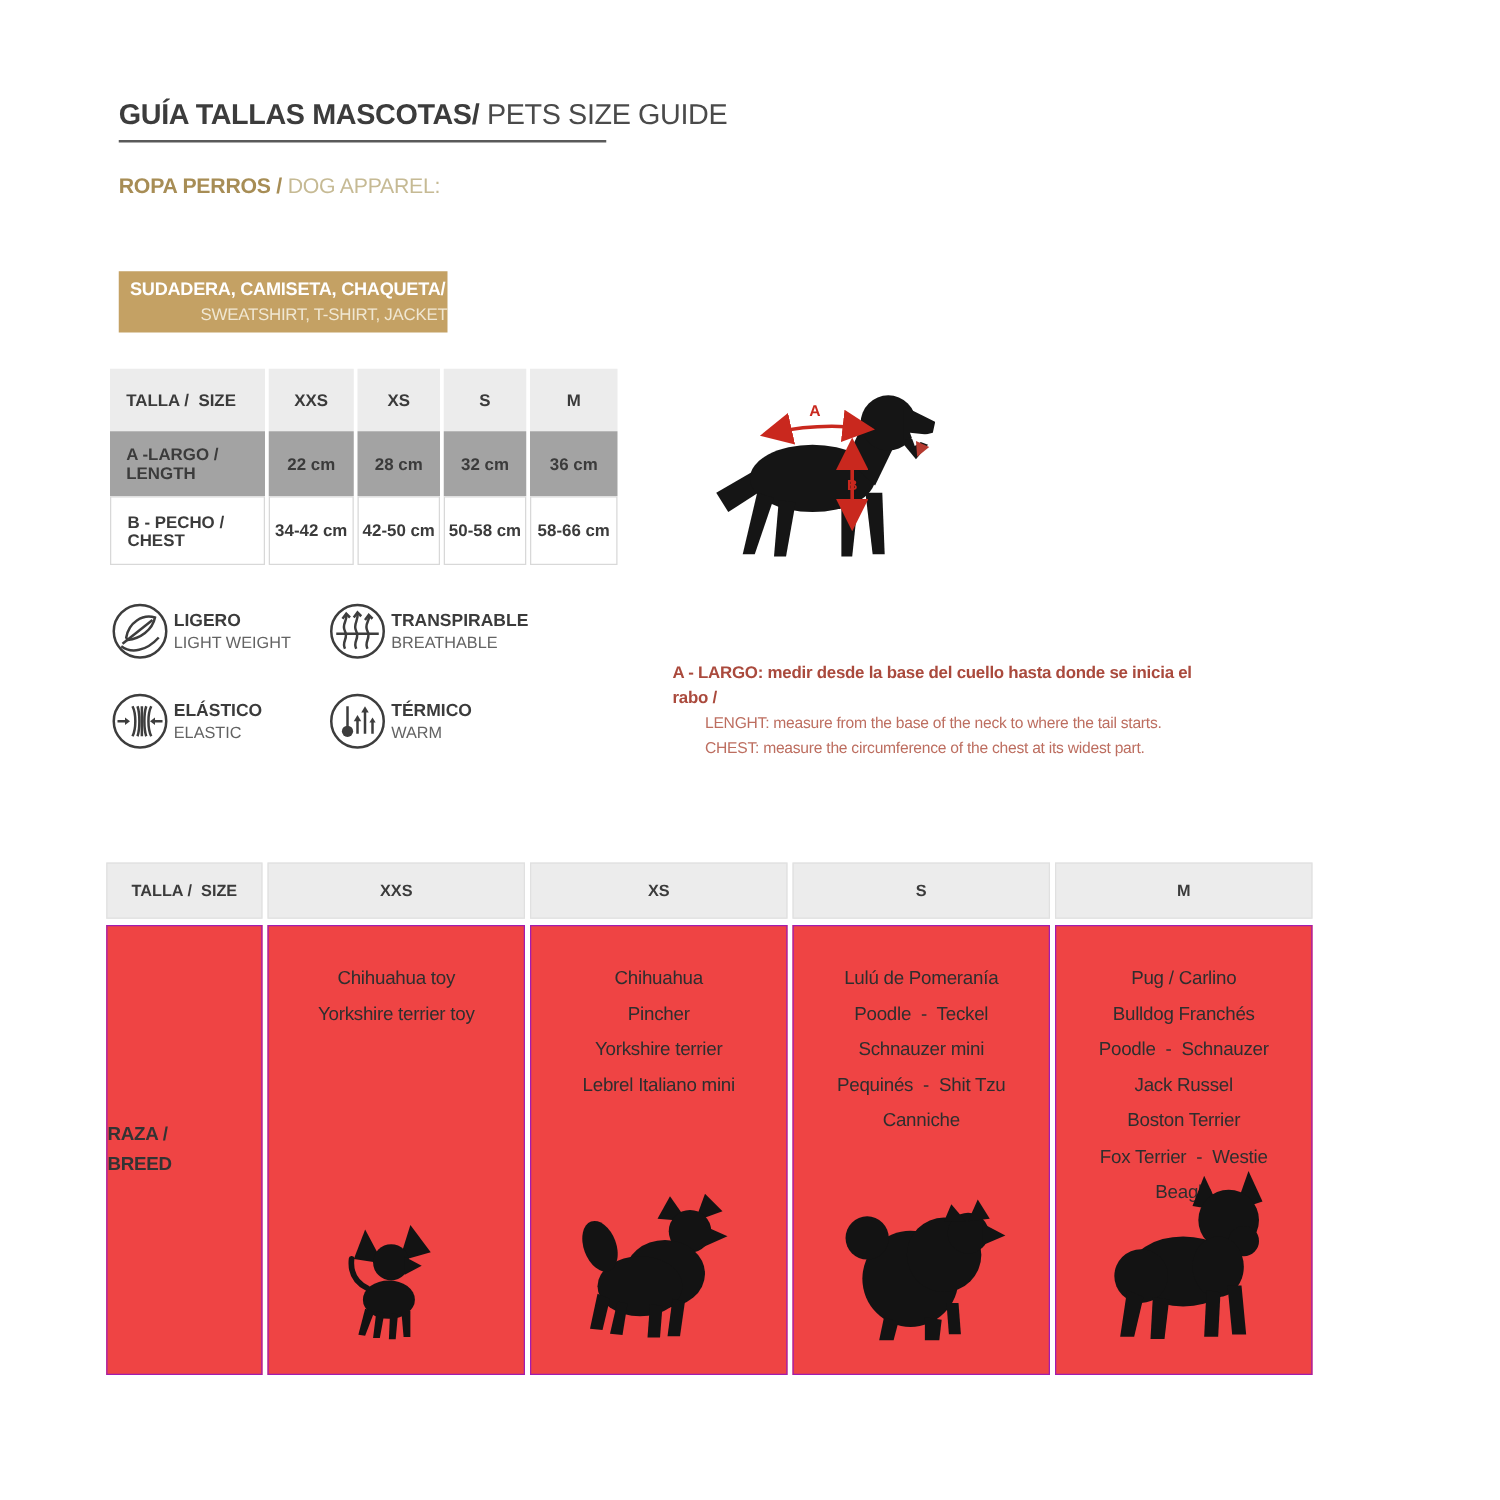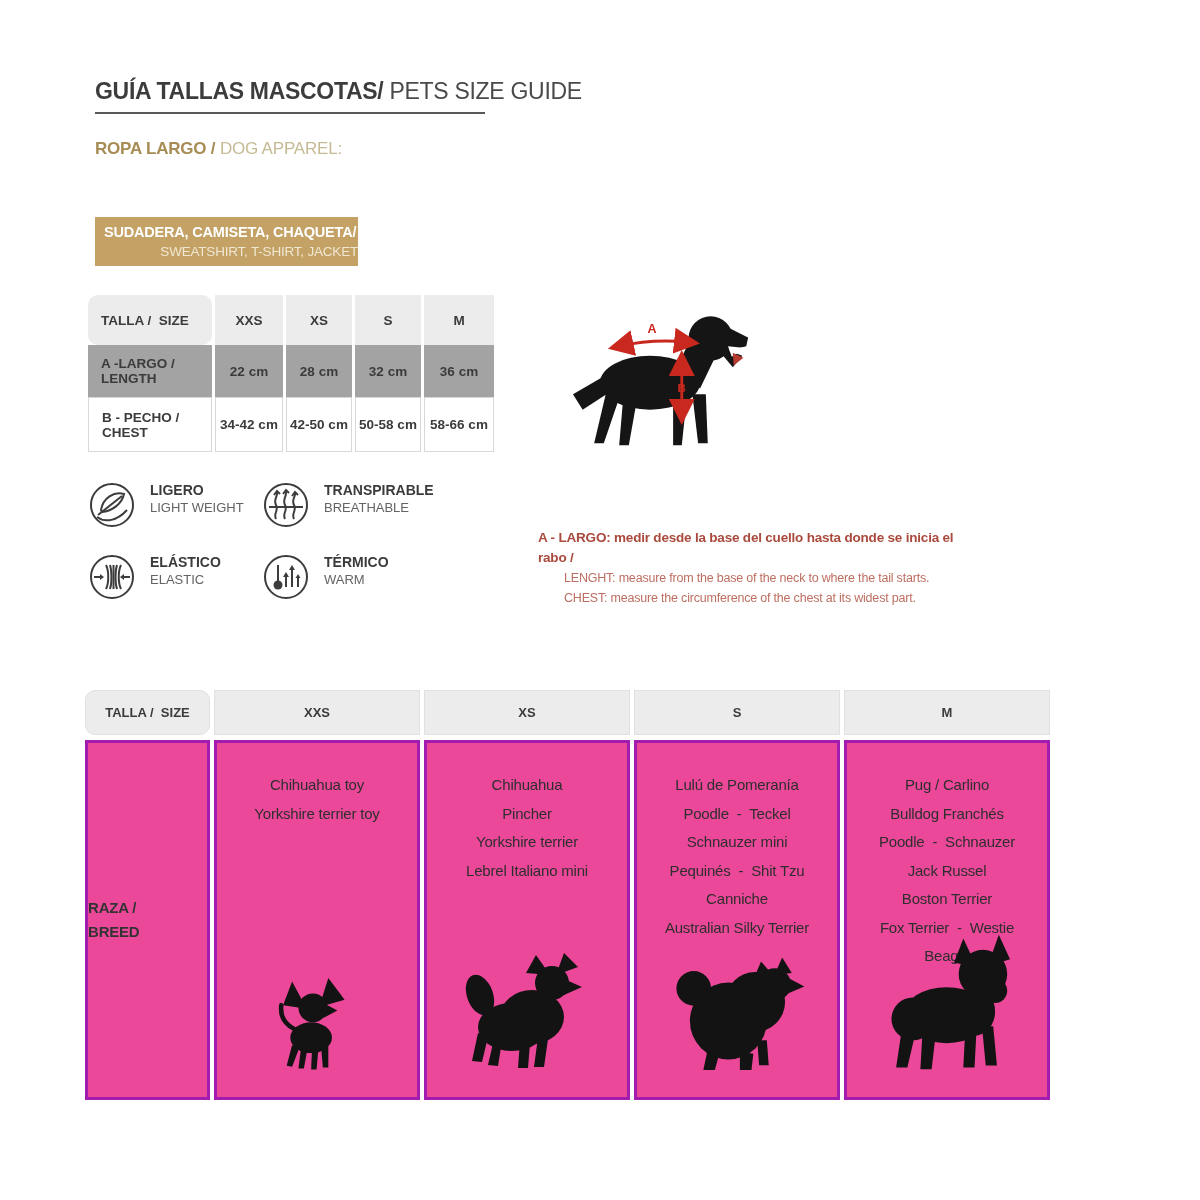--- a/index.html
+++ b/index.html
@@ -1,18 +1,18 @@
 <!DOCTYPE html>
 <html><head>
 <meta charset="utf-8">
 <style>
   html,body{margin:0;padding:0;background:#fff;}
   .page{position:relative;width:1200px;height:1200px;background:#ffffff;
         font-family:"Liberation Sans",sans-serif;color:#3b3b3b;overflow:hidden;}
-  .pre{white-space:pre-wrap;border-radius:10px;}
+  .pre{white-space:pre-wrap;}
 
   
   .title{position:absolute;left:95px;top:78px;font-size:23px;letter-spacing:-0.3px;}
   .title .es{font-weight:bold;color:#3c3c3c;}
   .title .en{font-weight:normal;color:#4a4a4a;}
   .title-rule{position:absolute;left:95px;top:112px;width:390px;height:2px;background:#5a5a5a;}
   .subtitle{position:absolute;left:95px;top:139px;font-size:17px;letter-spacing:-0.2px;}
   .subtitle .es{font-weight:bold;color:#a78d55;}
   .subtitle .en{font-weight:normal;color:#c6ba94;}
 
@@ -34,50 +34,50 @@
 
   
   .measure-dog{position:absolute;left:552px;top:298px;width:196px;height:154px;}
 
   
   .instructions{position:absolute;left:538px;top:528px;width:430px;line-height:20px;}
   .instr-es{font-weight:bold;color:#aa4a3d;font-size:13.5px;letter-spacing:-0.2px;}
   .instr-en{color:#bd6e60;font-size:12.5px;padding-left:26px;letter-spacing:-0.2px;}
 
   
-  .feature{position:absolute;display:flex;align-items:flex-start;gap:15px;}
+  .feature{position:absolute;display:flex;align-items:center;gap:4px;}
   .feature .txt .es{font-weight:bold;font-size:14px;color:#3b3b3b;line-height:17px;}
   .feature .txt .en{font-size:13px;color:#636363;line-height:17px;}
   .f-icon{width:46px;height:46px;}
   .f1{left:89px;top:482px;} .f2{left:263px;top:482px;}
   .f3{left:89px;top:554px;} .f4{left:263px;top:554px;}
 
   
   .breed-table{position:absolute;left:85px;top:690px;display:grid;
                grid-template-columns:125px 206px 206px 206px 206px;column-gap:4px;row-gap:5px;}
   .breed-table .hcell{height:45px;background:#ececec;border:1px solid #e0e0e0;box-sizing:border-box;
                       display:flex;align-items:center;justify-content:center;
                       font-size:13px;font-weight:bold;color:#3b3b3b;}
-  .breed-table .bcell{height:360px;background:#ec4899;border:3px solid #a21caf;box-sizing:border-box;
+  .breed-table .bcell{height:360px;background:#ef4444;border:1px solid #a21caf;box-sizing:border-box;
                       position:relative;}
   .breeds{padding-top:28px;text-align:center;font-size:15px;color:#2e2e2e;line-height:28.5px;
           letter-spacing:-0.2px;}
   .raza-cell{display:flex;flex-direction:column;align-items:flex-start;justify-content:center;
              font-size:15px;font-weight:bold;color:#333;line-height:24px;letter-spacing:-0.2px;}
   .dog-slot{position:absolute;left:0;right:0;bottom:24px;display:flex;justify-content:center;align-items:flex-end;}
 </style>
 </head>
 <body>
 
 <div class="page">
 
   <div class="title"><span class="es">GUÍA TALLAS MASCOTAS/</span><span class="en"> PETS SIZE GUIDE</span></div>
   <div class="title-rule"></div>
 
-  <div class="subtitle"><span class="es">ROPA LARGO /</span><span class="en"> DOG APPAREL:</span></div>
+  <div class="subtitle"><span class="es">ROPA PERROS /</span><span class="en"> DOG APPAREL:</span></div>
 
   <div class="cat-box">
     <div class="l1">SUDADERA, CAMISETA, CHAQUETA/</div>
     <div class="l2">SWEATSHIRT, T-SHIRT, JACKET</div>
   </div>
 
   <div class="size-table">
     <div class="cell h rowlabel pre">TALLA /  SIZE</div>
     <div class="cell h">XXS</div>
     <div class="cell h">XS</div>
@@ -255,21 +255,20 @@
       </div>
     </div>
 
     <div class="bcell">
       <div class="breeds">
         <div class="pre">Lulú de Pomeranía</div>
         <div class="pre">Poodle  -  Teckel</div>
         <div class="pre">Schnauzer mini</div>
         <div class="pre">Pequinés  -  Shit Tzu</div>
         <div class="pre">Canniche</div>
-        <div class="pre">Australian Silky Terrier</div>
       </div>
       <div class="dog-slot">
         <svg width="150" height="125" viewBox="0 0 150 130" fill="#131313">
           <circle cx="66" cy="76" r="40"></circle>
           <circle cx="94" cy="56" r="31"></circle>
           <circle cx="114" cy="38" r="17"></circle>
           <polygon points="126,30 145,40 126,48"></polygon>
           <polygon points="100,14 112,28 94,28"></polygon>
           <polygon points="122,10 114,28 132,26"></polygon>
           <circle cx="30" cy="42" r="18"></circle>

